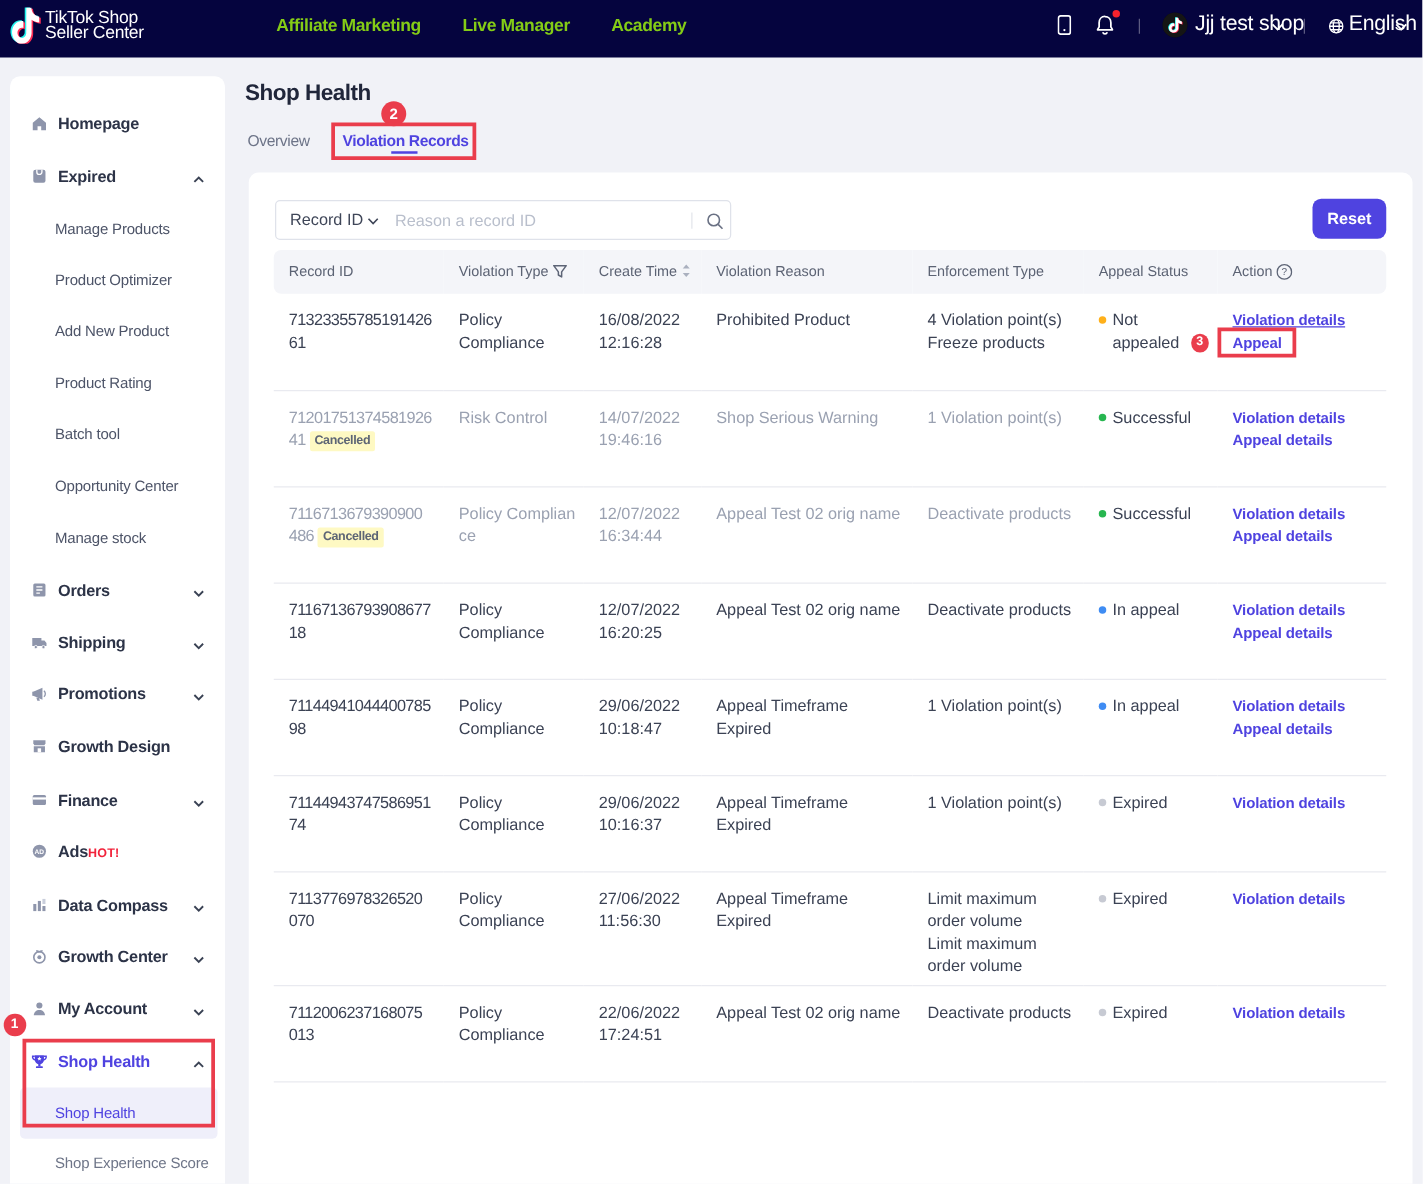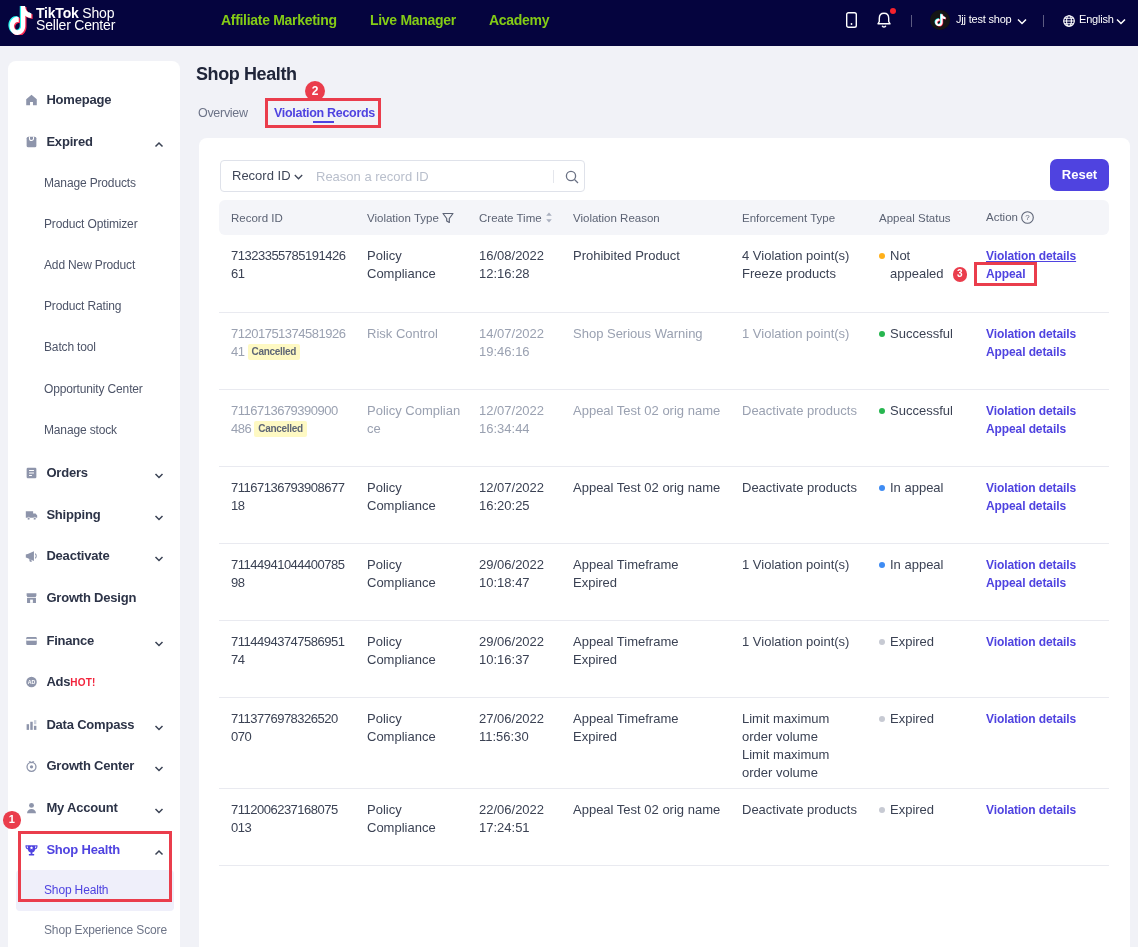--- a/index.html
+++ b/index.html
@@ -1,25 +1,25 @@
 <!DOCTYPE html>
 <html><head>
 <meta charset="utf-8">
 <style>
 * { margin:0; padding:0; box-sizing:border-box; }
 html,body { width:1138px; height:947px; font-family:"Liberation Sans", sans-serif; background:#f1f2f7; overflow:hidden; position:relative; }
 .abs { position:absolute; }
 
 .nav { position:absolute; left:0; top:0; width:1138px; height:46px; background:#05043e; color:#fff; }
 .logo-text { position:absolute; left:36px; top:7px; font-size:14px; line-height:12.4px; color:#fff; letter-spacing:-0.2px; }
-.logo-text b { font-weight:700; }
+.logo-text b { font-weight:400; }
 .nav-menu { position:absolute; top:0; height:46px; font-size:14px; font-weight:700; letter-spacing:-0.3px; color:#84cc16; line-height:41px; }
 .nav-div { position:absolute; top:15px; width:1px; height:12px; background:rgba(255,255,255,.35); }
 .avatar { position:absolute; width:20px; height:20px; border-radius:50%; background:#111; top:9.5px; overflow:hidden; }
-.nav-small { position:absolute; font-size:11px; font-weight:400; letter-spacing:-0.2px; line-height:38px; top:0; }
+.nav-small { position:absolute; font-size:17px; font-weight:400; letter-spacing:-0.2px; line-height:38px; top:0; }
 
 .sidebar { position:absolute; left:8px; top:61px; width:172px; height:886px; background:#fff; border-radius:8px 8px 0 0; }
 .si { position:absolute; left:0; width:172px; height:24px; }
 .si .ic { position:absolute; left:16.5px; top:50%; transform:translateY(-50%); width:13px; height:13px; }
 .si .lb { position:absolute; left:38.4px; top:50%; transform:translateY(-50%); font-size:13px; font-weight:700; color:#2c3347; letter-spacing:-0.2px; white-space:nowrap; }
 .si .sub { position:absolute; left:36px; top:50%; transform:translateY(-50%); font-size:12px; font-weight:400; color:#4d5468; letter-spacing:-0.15px; white-space:nowrap; }
 .si .ch { position:absolute; right:16.5px; top:50%; transform:translateY(-50%); width:10px; height:10px; }
 .hl { position:absolute; left:8px; top:809px; width:158px; height:41px; background:#efeffa; border-radius:4px; }
 .hot { color:#f2233b; font-size:10px; font-weight:700; margin-left:0; letter-spacing:.2px; }
 
@@ -157,21 +157,21 @@
           <path d="M1.5 3 L5 6.5 L8.5 3" fill="none" stroke="#3a4254" stroke-width="1.5"></path>
         </svg></span>
     </div>
     <div class="si" style="top:482.0px">
       <span class="ic"><svg viewBox="0 0 16 16" width="13" height="13">
           <path d="M2 6 l9-4 v12 l-9-4 Z" fill="#8e95ab"></path>
           <rect x="1" y="6" width="3" height="4" fill="#8e95ab"></rect>
           <path d="M5 12 h2.5 l1 3 H6 Z" fill="#8e95ab"></path>
           <path d="M12.5 5 a4 4 0 0 1 0 6" fill="none" stroke="#8e95ab" stroke-width="1.3"></path>
         </svg></span>
-      <span class="lb">Deactivate</span>
+      <span class="lb">Promotions</span>
       <span class="ch"><svg viewBox="0 0 10 10" width="10" height="10">
           <path d="M1.5 3 L5 6.5 L8.5 3" fill="none" stroke="#3a4254" stroke-width="1.5"></path>
         </svg></span>
     </div>
     <div class="si" style="top:524.0px">
       <span class="ic"><svg viewBox="0 0 16 16" width="13" height="13">
           <path d="M2 2 h12 v3 l-1 2 h-10 l-1-2 Z" fill="#8e95ab"></path>
           <path d="M2.5 8 h11 v6 h-11 Z" fill="#8e95ab"></path>
           <rect x="6.3" y="10" width="3.4" height="4" fill="#fff"></rect>
         </svg></span>

